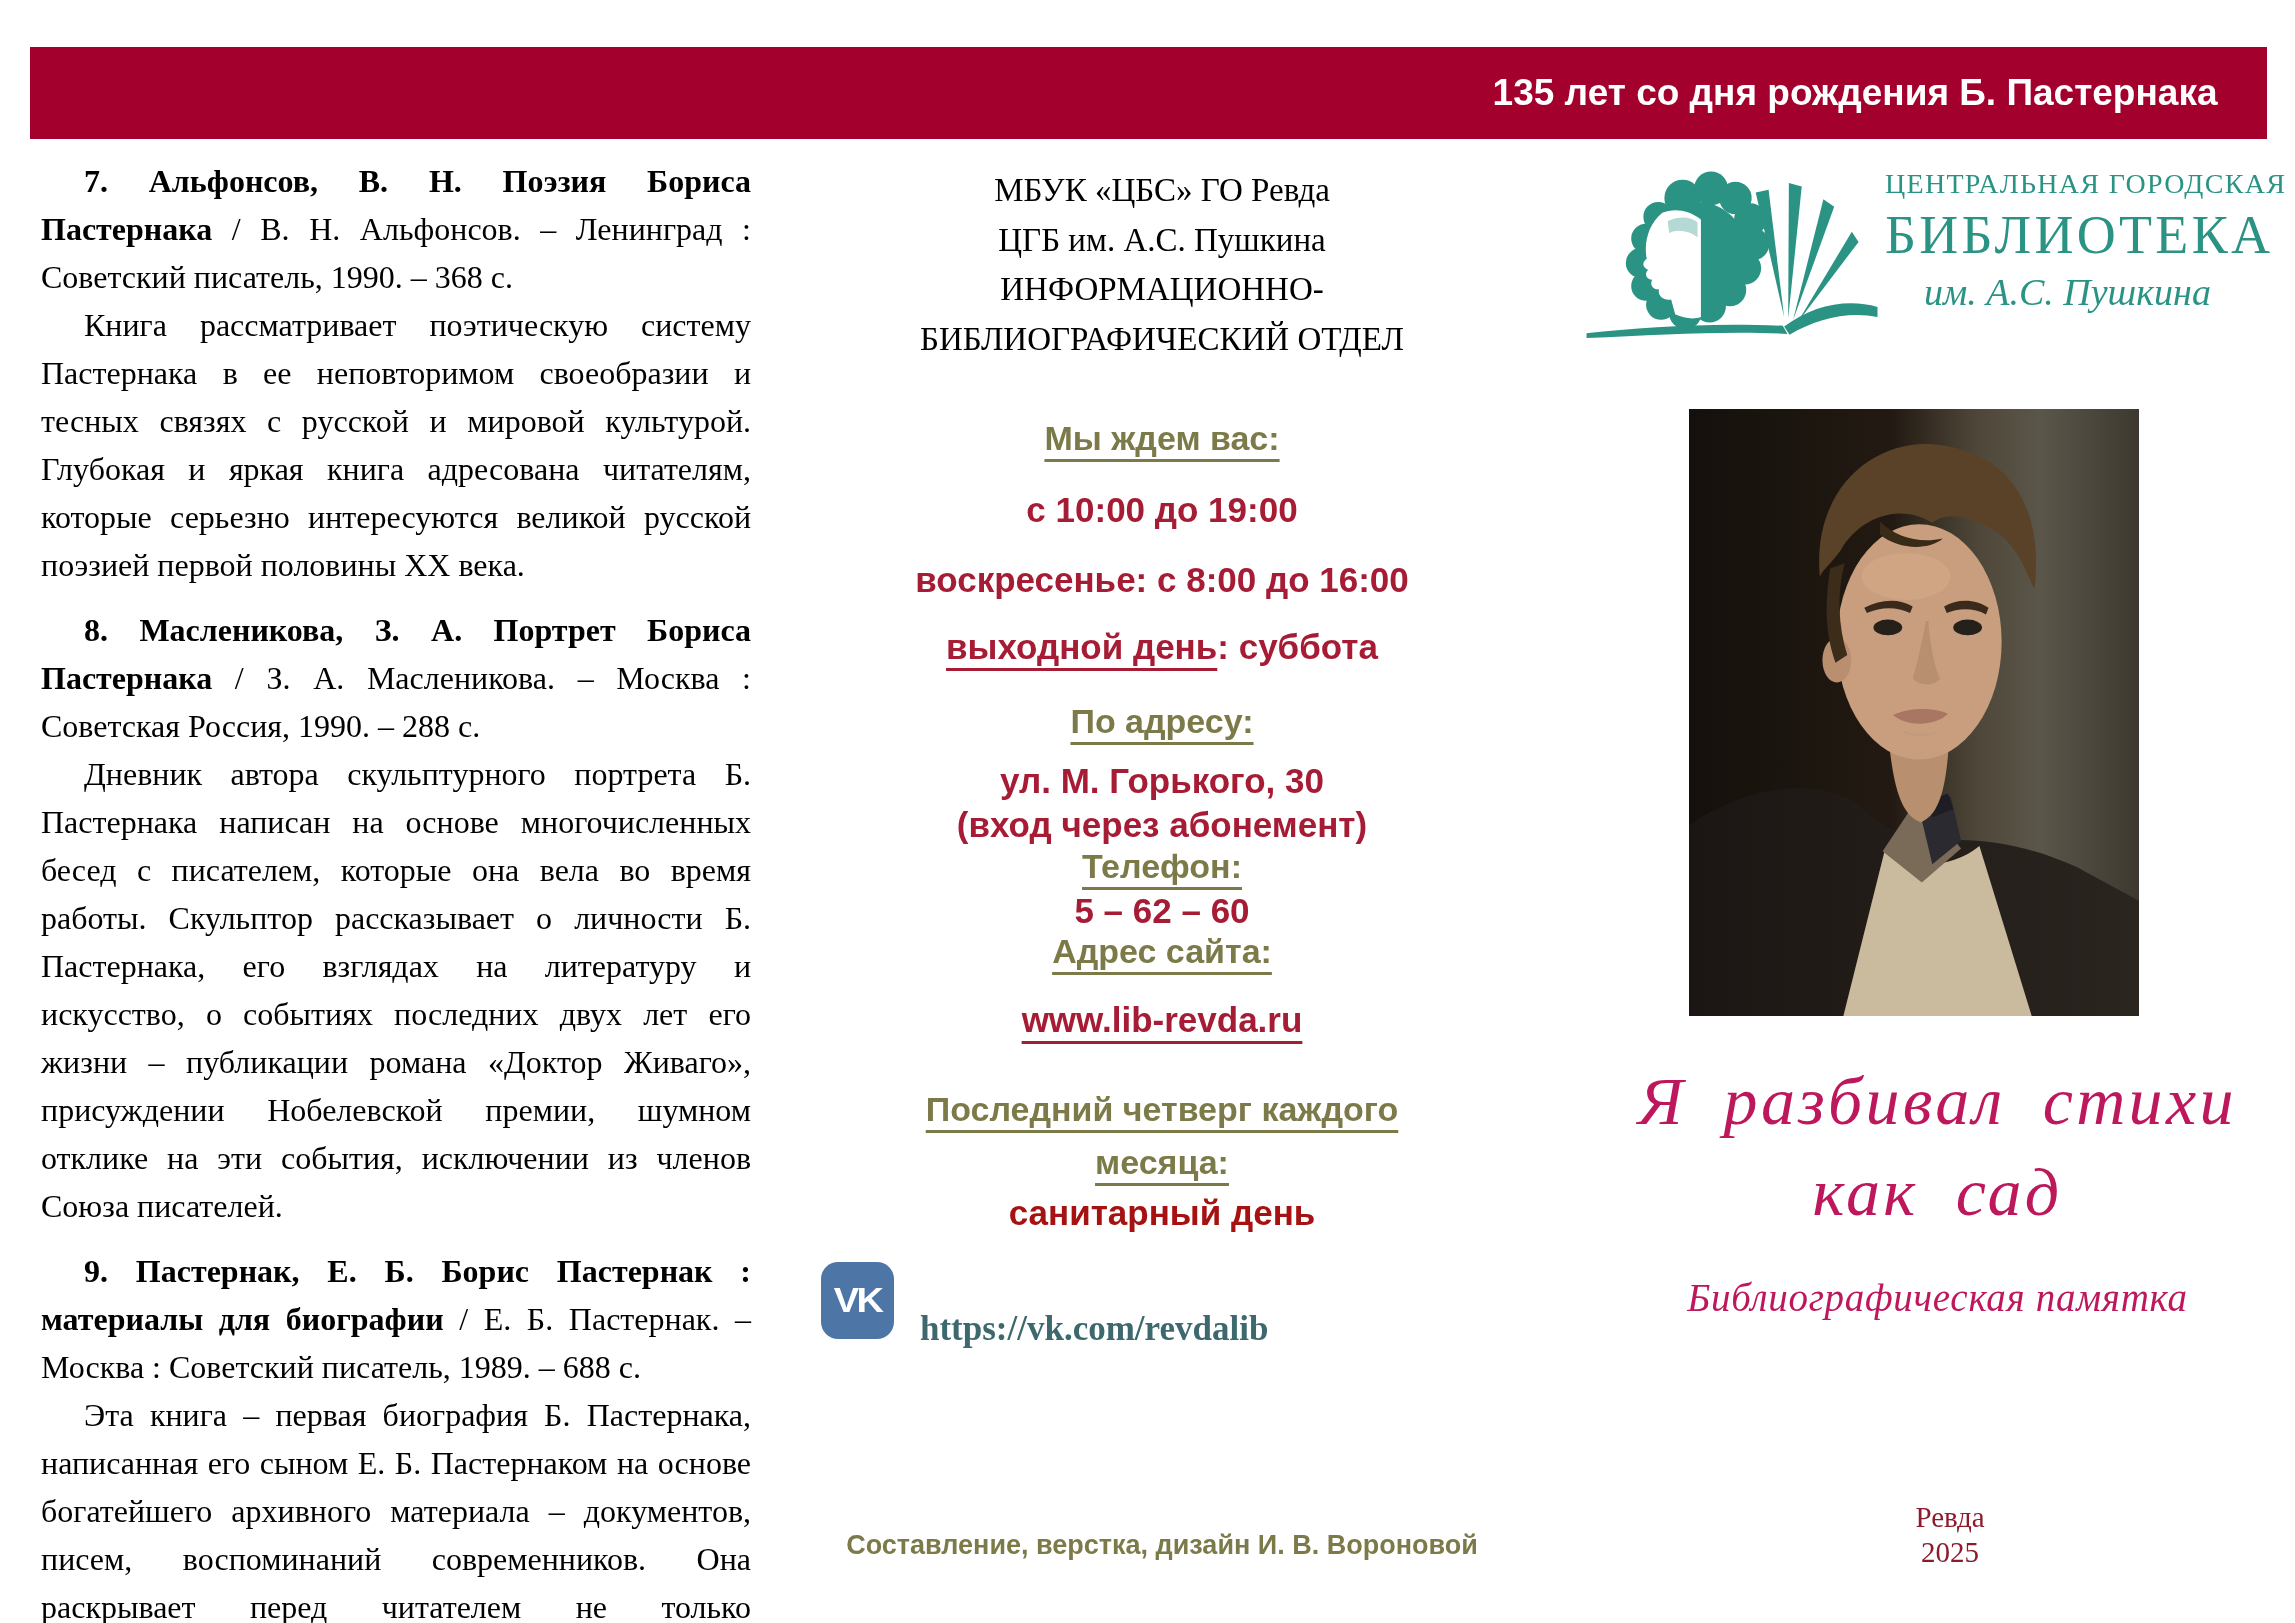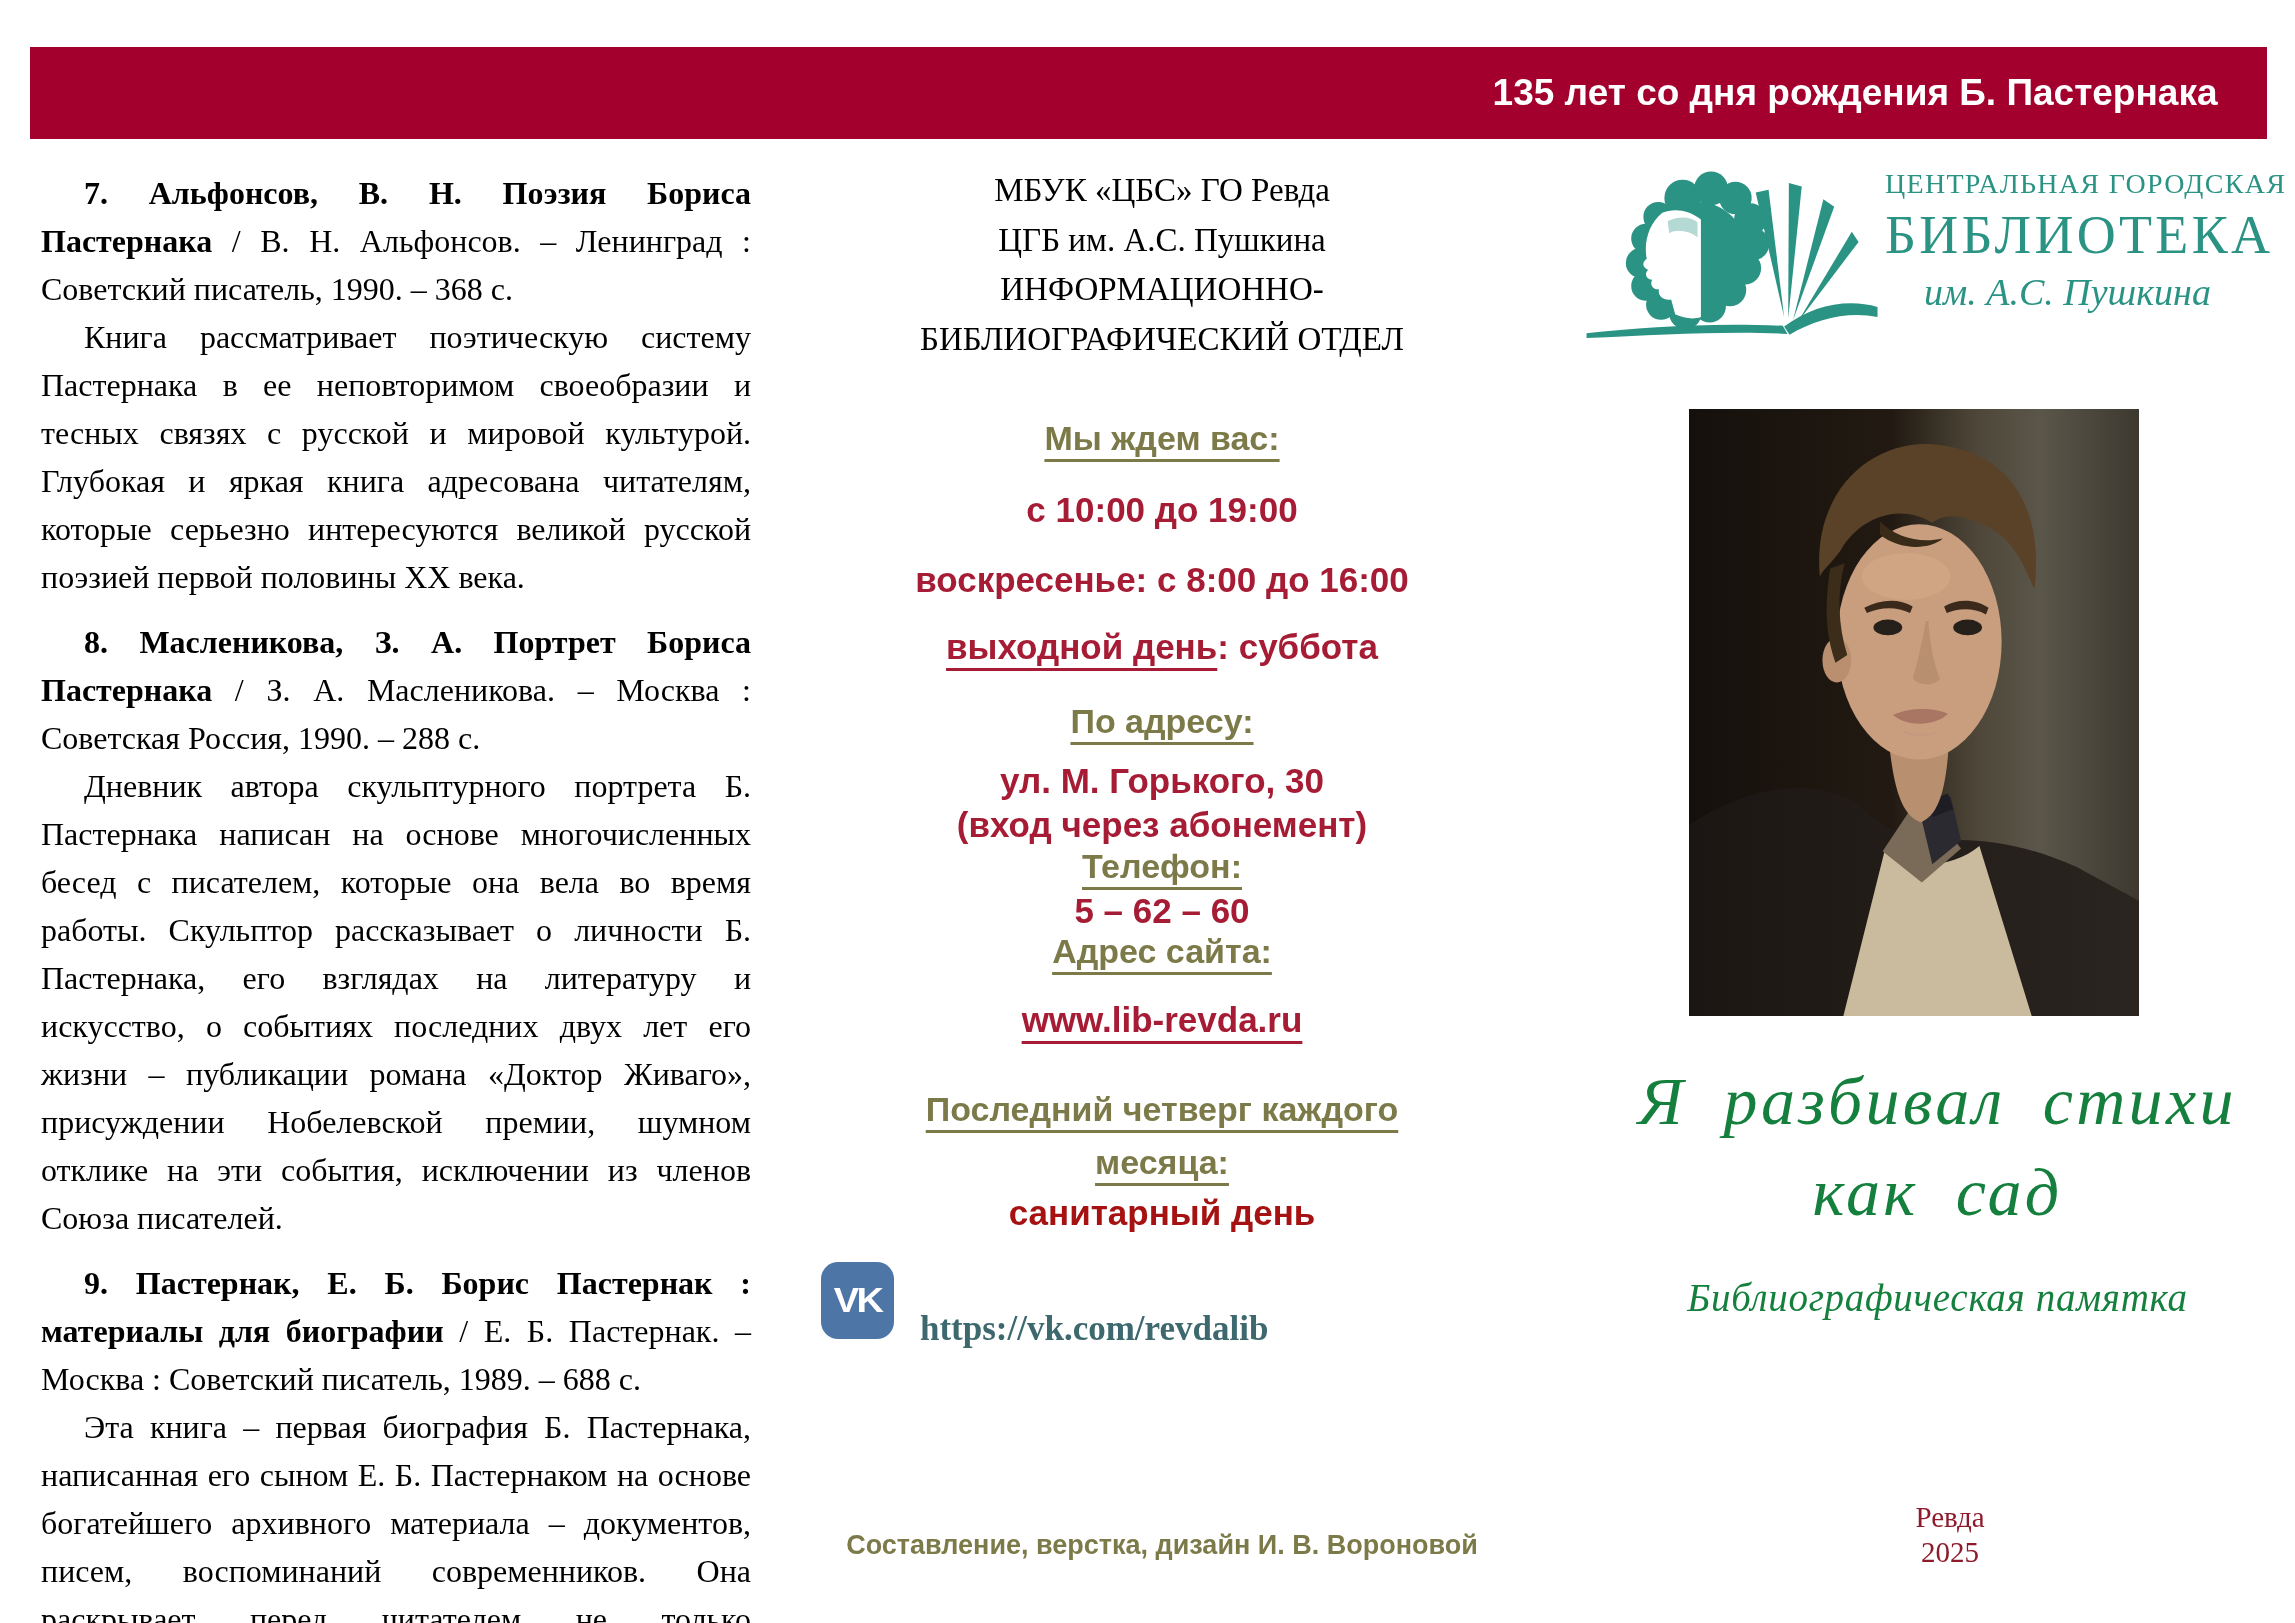--- a/index.html
+++ b/index.html
@@ -8,21 +8,21 @@
   
   .banner{position:absolute;left:29.5px;top:47px;width:2237px;height:92px;background:#A3002D;}
   .banner-text{position:absolute;right:49px;top:0;height:76px;line-height:92px;
     font-family:"Liberation Sans",sans-serif;font-weight:bold;font-size:37px;color:#ffffff;white-space:nowrap;}
 
   
   .left-col{position:absolute;left:41px;top:157px;width:710px;text-align:justify;
     font-size:32px;line-height:48px;}
   .left-col p{margin:0;text-indent:43px;}
   .entry{margin-top:17px;}
-  .entry:first-child{margin-top:12px;font-family:Liberation Serif, serif;}
+  .entry:first-child{margin-top:0;font-family:Liberation Serif, serif;}
   .entry-head b{font-weight:bold;}
 
   
   .mid-col{position:absolute;left:779px;top:0;width:766px;height:1623px;}
   .mid-line{position:absolute;left:0;right:0;text-align:center;white-space:nowrap;}
   .mid-header{font-size:33px;line-height:50px;color:#000;}
   .olive-h{font-family:"Liberation Sans",sans-serif;font-weight:bold;font-size:34px;color:#7C7A48;}
   .olive-h .u, .red-b .u{text-decoration:underline;text-decoration-thickness:2.6px;text-underline-offset:9.2px;}
   .red-b{font-family:"Liberation Sans",sans-serif;font-weight:bold;font-size:35px;color:#A61C35;}
   .red-sanitary{font-family:"Liberation Sans",sans-serif;font-weight:bold;font-size:35px;color:#A61111;}
@@ -41,21 +41,21 @@
   
   .logo-wrap{position:absolute;left:1581px;top:156px;width:704px;height:203px;}
   .logo-graphic{position:absolute;left:0;top:0;width:298px;height:203px;}
   .logo-text{position:absolute;left:304px;top:11.8px;width:399px;color:#2A9384;}
   .logo-line1{font-size:28px;letter-spacing:1.3px;white-space:nowrap;}
   .logo-line2{font-size:54px;letter-spacing:3.3px;margin-top:3.9px;white-space:nowrap;}
   .logo-line3{font-style:italic;font-size:38px;margin-top:4px;margin-left:39px;white-space:nowrap;}
 
   .portrait{position:absolute;left:1689px;top:409px;width:450px;height:607px;}
 
-  .title-block{position:absolute;left:1584px;width:707px;text-align:center;color:#15803d;white-space:nowrap;}
+  .title-block{position:absolute;left:1584px;width:707px;text-align:center;color:#be185d;white-space:nowrap;}
   .title-1{top:1062px;font-style:italic;font-size:68px;letter-spacing:3.3px;word-spacing:17px;}
   .title-2{top:1153px;font-style:italic;font-size:68px;letter-spacing:3.3px;word-spacing:17px;}
   .subtitle{top:1275px;font-style:italic;font-size:39px;letter-spacing:0.7px;}
 
   .footer-block{position:absolute;left:1852px;top:1500px;width:196px;text-align:center;
     color:#8E1B2C;font-size:29px;line-height:35px;}
 </style>
 </head>
 <body>
 

